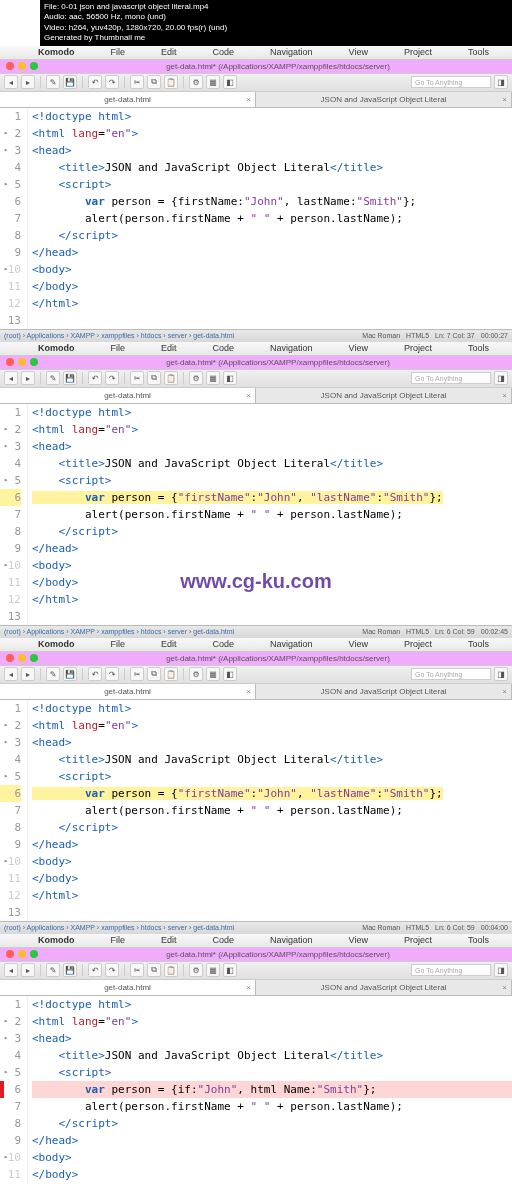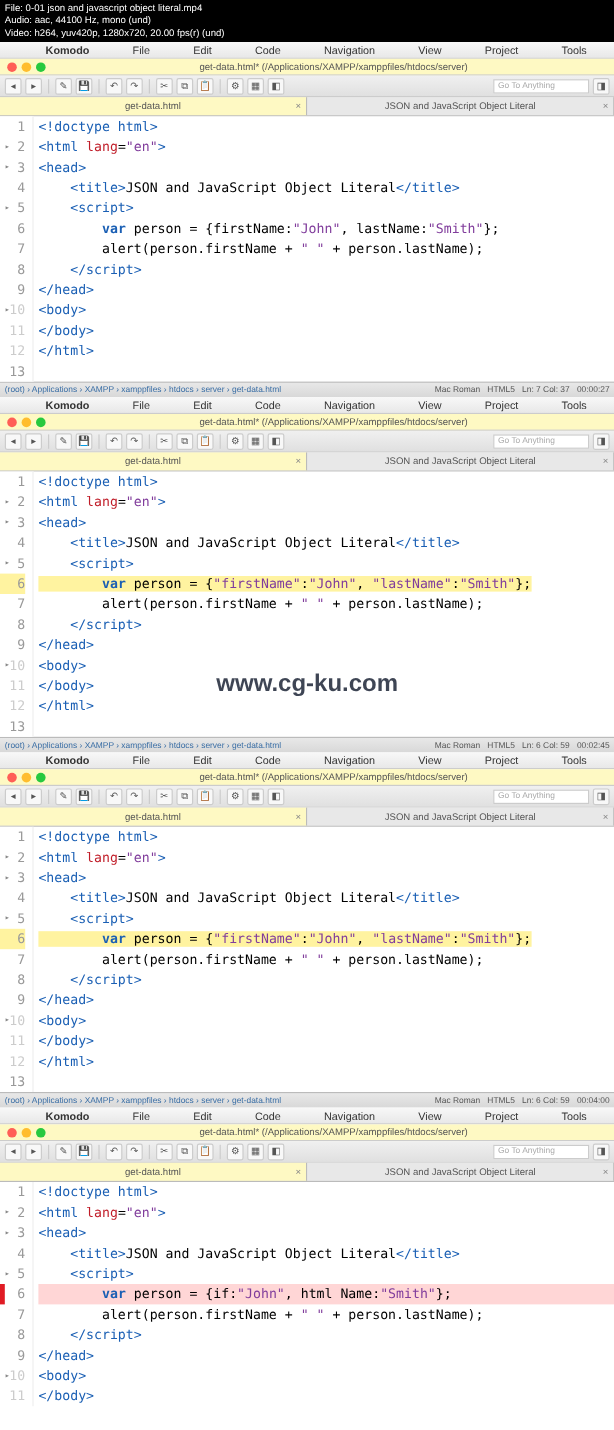--- a/index.html
+++ b/index.html
@@ -1,36 +1,36 @@
 <!DOCTYPE html>
 <html><head>
 <meta charset="utf-8">
 <style>
   * { margin: 0; padding: 0; box-sizing: border-box; }
   body { font-family: Arial, sans-serif; font-size: 10px; background: #fff; width: 512px; }
-  .header-info { background: #000; color: #fff; padding: 2px 4px; font-size: 8px; line-height: 1.3; }
+  .header-info { background: #000; color: #fff; padding: 2px 4px; font-size: 8px; line-height: 1.3; margin-left: 40px; }
   .header-info div { white-space: nowrap; }
   .editor-block { position: relative; }
   .mac-menubar { background: linear-gradient(#f8f8f8,#e8e8e8); border-bottom: 1px solid #ccc; height: 14px; display: flex; align-items: center; padding: 0 4px; font-size: 9px; color: #333; gap: 28px; }
   .mac-menubar .apple { margin-right: 6px; font-size: 10px; }
   .mac-menubar span { margin-right: 8px; }
   .traffic { display: flex; gap: 4px; padding: 3px 6px; background: #e8e8e8; border-bottom: 1px solid #ccc; }
   .traffic div { width: 8px; height: 8px; border-radius: 50%; }
   .traffic .red { background: #ff5f56; }
   .traffic .yellow { background: #ffbd2e; }
   .traffic .green { background: #27c93f; }
   .title-bar { flex: 1; text-align: center; font-size: 8px; color: #555; }
-  .traffic-row { display: flex; align-items: center; background: #fef9c3; border-bottom: 1px solid #ccc; height: 14px; }
+  .traffic-row { display: flex; align-items: center; background: #f0abfc; border-bottom: 1px solid #ccc; height: 14px; }
   .toolbar { background: linear-gradient(#f0f0f0,#e0e0e0); border-bottom: 1px solid #ccc; height: 18px; display: flex; align-items: center; padding: 0 4px; gap: 3px; }
   .toolbar .tb-btn { width: 14px; height: 14px; background: #f8f8f8; border: 1px solid #ccc; border-radius: 2px; display: inline-flex; align-items: center; justify-content: center; font-size: 8px; color: #555; }
   .toolbar .sep { width: 1px; height: 12px; background: #ccc; margin: 0 2px; }
   .toolbar .goto { margin-left: auto; width: 80px; height: 12px; border: 1px solid #ccc; background: #fff; font-size: 7px; color: #aaa; padding: 0 3px; display: flex; align-items: center; }
   .tabs-row { background: #d8d8d8; border-bottom: 1px solid #bbb; height: 16px; display: flex; }
   .tab { flex: 1; background: #e8e8e8; border-right: 1px solid #bbb; display: flex; align-items: center; justify-content: center; font-size: 8px; color: #555; position: relative; }
-  .tab.active { background: #fef9c3; }
+  .tab.active { background: #ffffff; }
   .tab .x { position: absolute; right: 4px; font-size: 8px; color: #888; }
   .code-area { display: flex; background: #fff; font-family: Monaco, Consolas, monospace; font-size: 11px; }
   .gutter { width: 28px; text-align: right; padding-right: 6px; color: #999; background: #fff; border-right: 1px solid #eee; }
   .gutter div { height: 17px; line-height: 17px; position: relative; }
   .gutter .tri::before { content: "▸"; position: absolute; left: 4px; font-size: 7px; color: #888; }
   .code { flex: 1; padding-left: 4px; }
   .code .ln { height: 17px; line-height: 17px; white-space: pre; }
   .t-tag { color: #1a5fb4; }
   .t-attr { color: #c01c28; }
   .t-str { color: #813d9c; }
@@ -38,30 +38,31 @@
   .hl-yellow { background: #fff3a0; display: inline; }
   .hl-err { background: #ffd6d6; display: inline-block; width: 100%; }
   .err-marker { position: absolute; left: 0; width: 4px; height: 17px; background: #e01b24; }
   .status-bar { background: linear-gradient(#e8e8e8,#d8d8d8); border-top: 1px solid #bbb; height: 13px; display: flex; align-items: center; font-size: 7px; color: #555; padding: 0 4px; gap: 4px; }
   .status-bar .crumb { color: #3a6ea5; }
   .status-bar .right { margin-left: auto; display: flex; gap: 6px; }
   .icons-right { margin-left: auto; display: flex; gap: 3px; align-items: center; }
   .flag { width: 11px; height: 8px; background: linear-gradient(red 33%, white 33% 66%, blue 66%); border: 0.5px solid #999; }
   .batt { width: 14px; height: 7px; border: 1px solid #333; border-radius: 1px; position: relative; }
   .batt::after { content: ""; position: absolute; right: -2px; top: 1px; width: 1px; height: 3px; background: #333; }
-  .watermark { position: absolute; left: 50%; transform: translateX(-50%); color: #0f172a; font-size: 20px; font-weight: bold; opacity: 0.8; pointer-events: none; }
+  .watermark { position: absolute; left: 50%; transform: translateX(-50%); color: #4c1d95; font-size: 20px; font-weight: bold; opacity: 0.8; pointer-events: none; }
   .gutter div.faded { color: #ccc; }
 </style>
 </head>
 <body>
 
 <div class="header-info">
   <div>File: 0-01 json and javascript object literal.mp4</div>
-  <div>Audio: aac, 44100 Hz, mono (und)</div>
+  <div>Audio: aac, 56500 Hz, mono (und)</div>
   <div>Video: h264, yuv420p, 1280x720, 20.00 fps(r) (und)</div>
+  <div>Generated by Thumbnail me</div>
 </div>
 
 <div class="editor-block">
   <div class="mac-menubar">
     <span class="apple"></span>
     <span style="font-weight:bold">Komodo</span>
     <span>File</span>
     <span>Edit</span>
     <span>Code</span>
     <span>Navigation</span>

